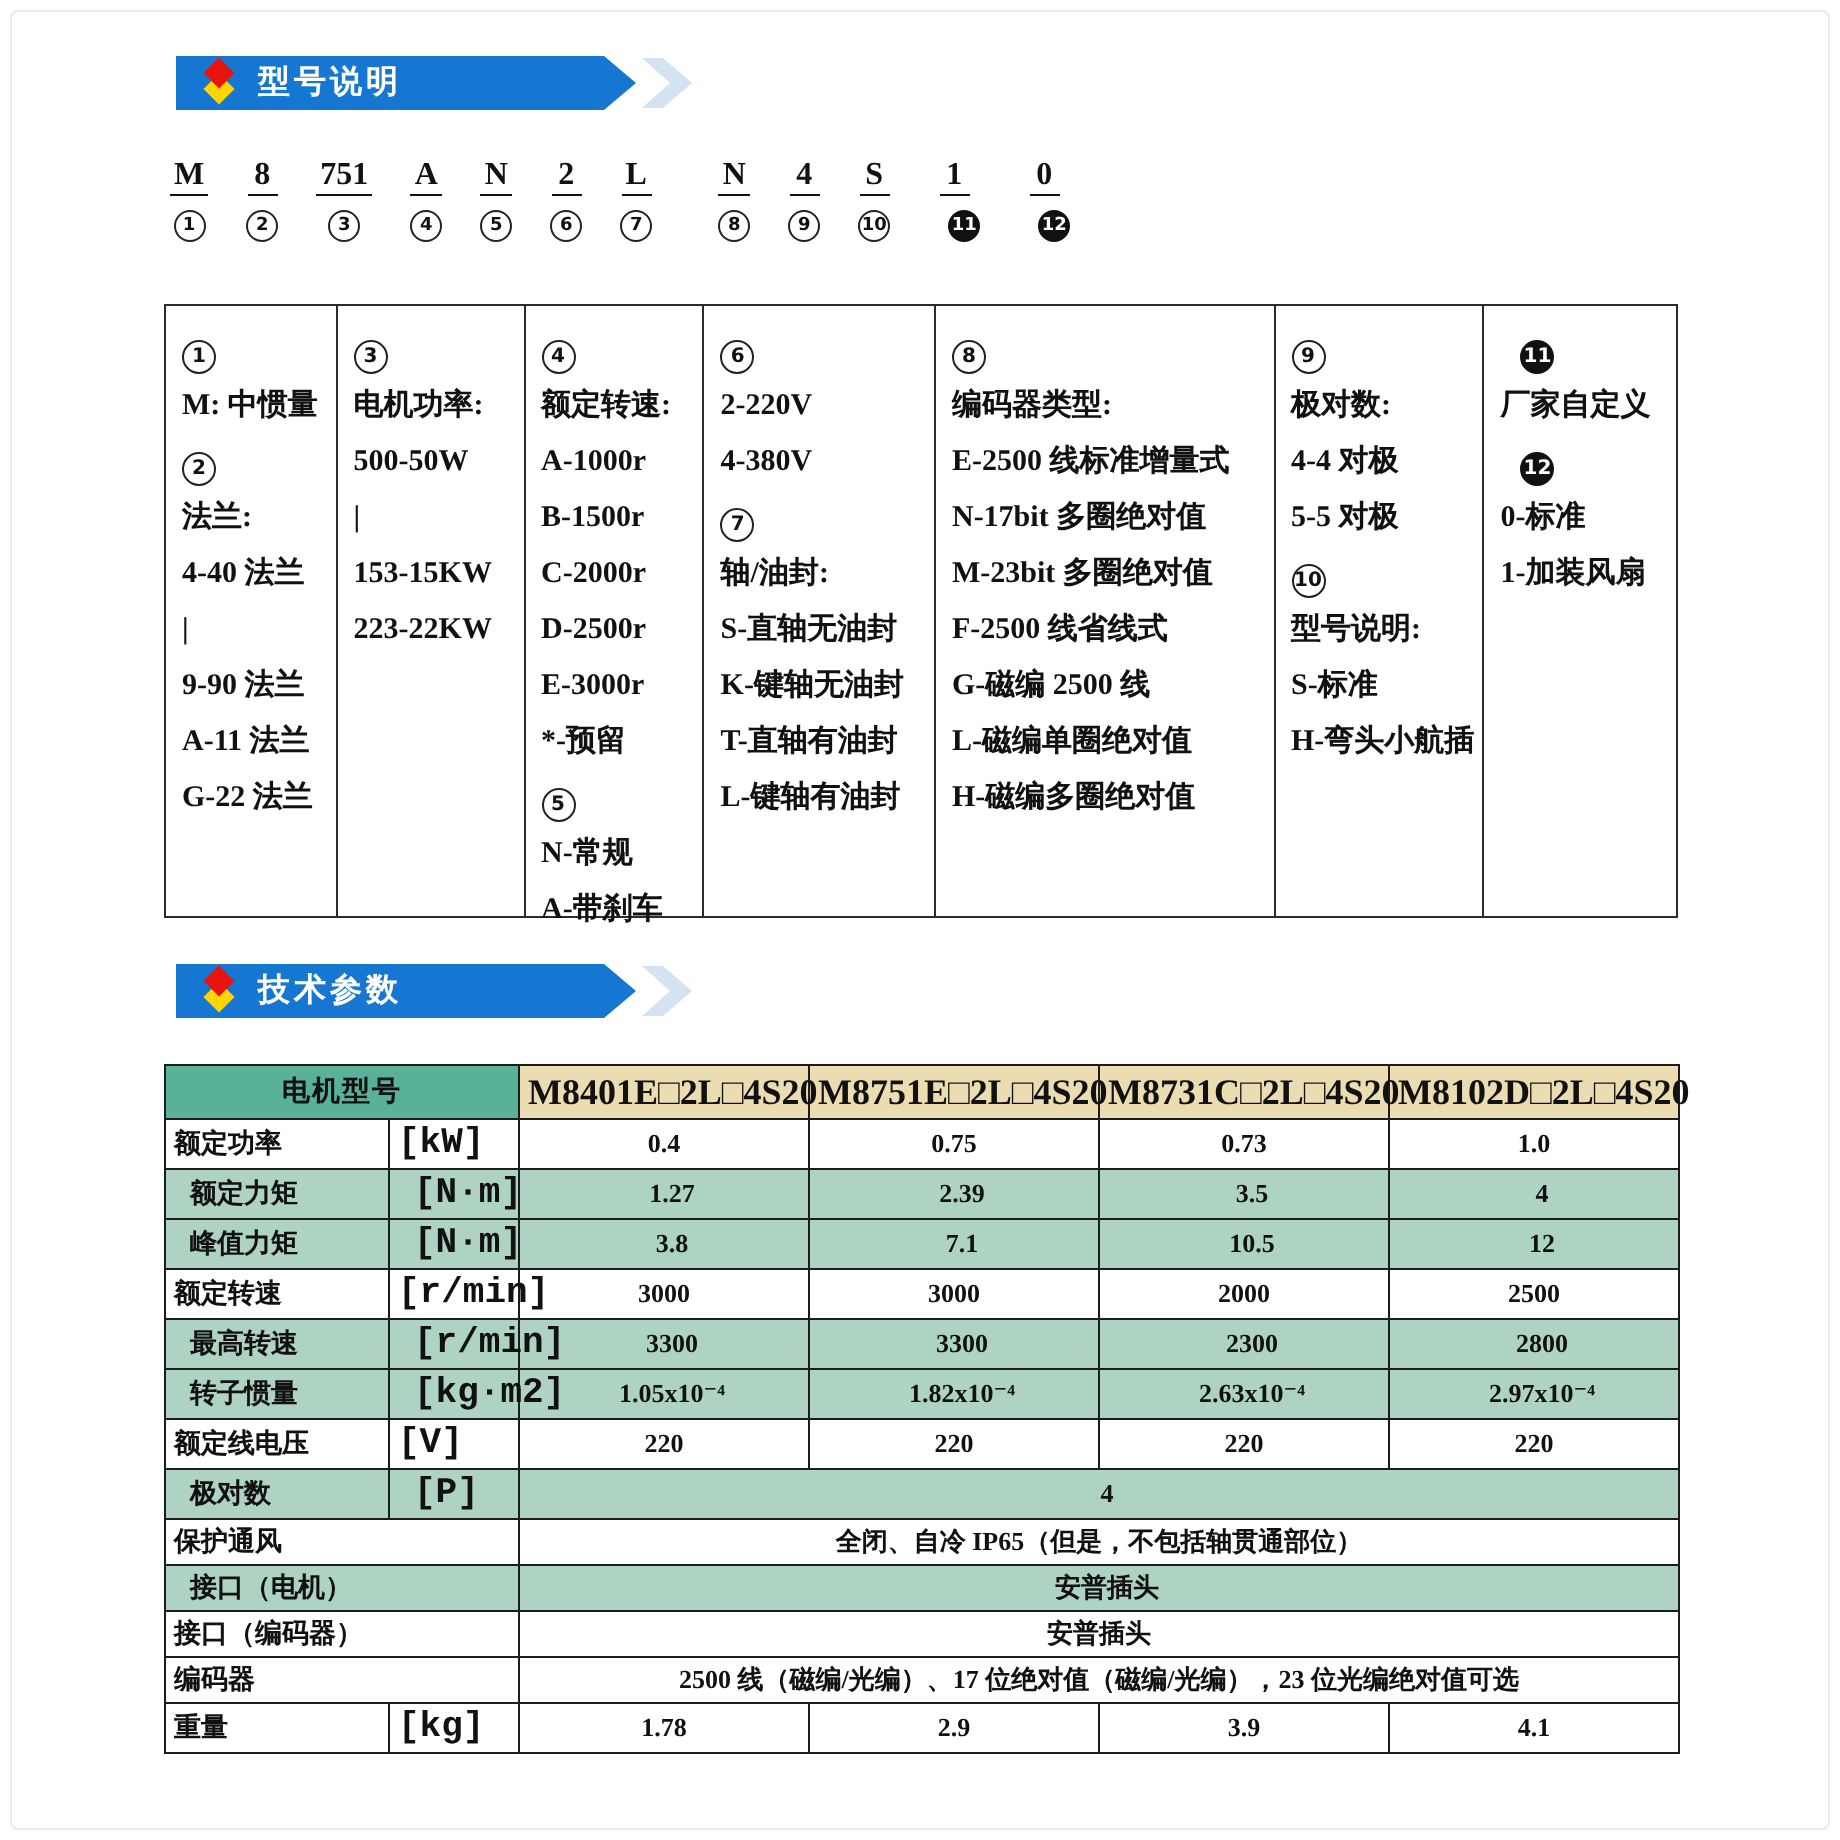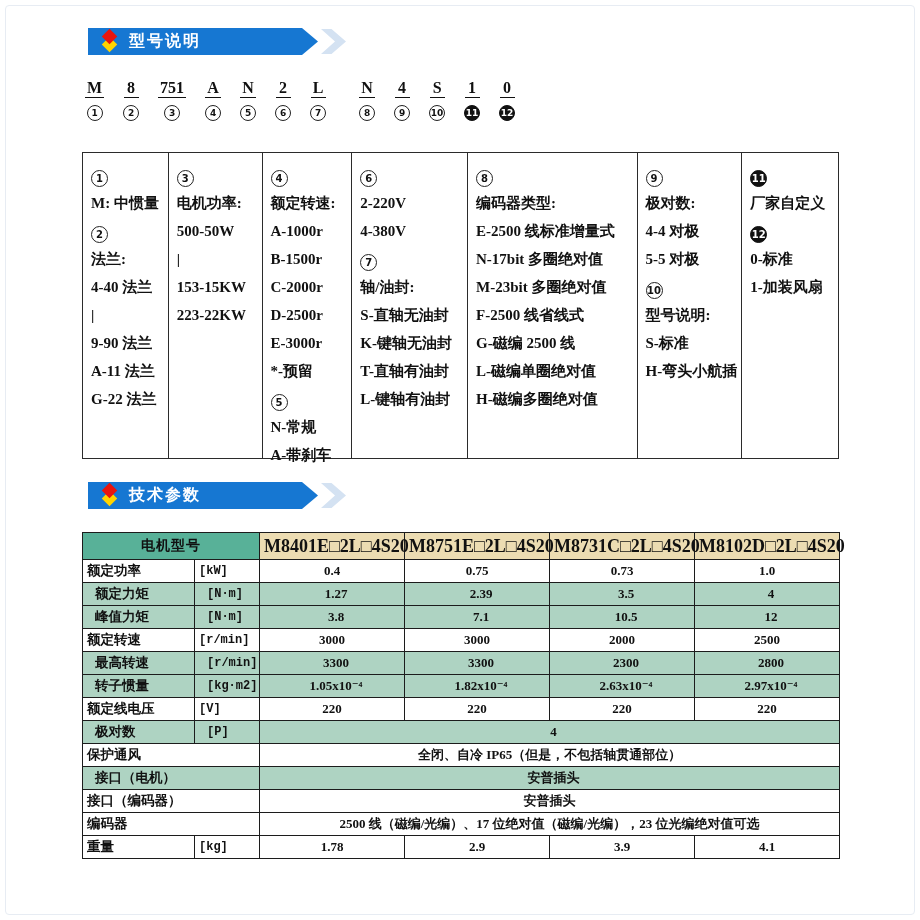--- a/index.html
+++ b/index.html
@@ -22,21 +22,21 @@
     clip-path:polygon(0 0,42% 0,100% 50%,42% 100%,0 100%,56% 50%);}
 
   
   .code-row{position:absolute;left:85px;top:80px;display:flex;gap:19px;}
   .code-item{display:flex;flex-direction:column;align-items:center;gap:7px;}
   .code-ch{font-size:16px;font-weight:bold;border-bottom:1.5px solid #111;
     padding:0 2px 1px 2px;min-width:11px;text-align:center;line-height:16px;}
   .circ{width:14px;height:14px;border:1.2px solid #222;border-radius:50%;background:#fff;
     display:inline-flex;align-items:center;justify-content:center;flex:0 0 auto;
     font:bold 9px "DejaVu Sans","Liberation Sans",sans-serif;color:#111;}
-  .circ.filled{background:#111;color:#fff;border-color:#111;}
+  .circ.filled{background:#111;color:#fff;border-color:#111;margin-left:10px;}
 
   
   .spec-table{position:absolute;left:82px;top:152px;width:757px;height:307px;
     border:1px solid #2b2b2b;display:flex;box-sizing:border-box;background:#fff;}
   .spec-col{box-sizing:border-box;border-right:1px solid #2b2b2b;padding:8px 4px 0 8px;
     font-size:15px;font-weight:bold;line-height:28px;}
   .spec-col:last-child{border-right:none;}
   .spec-line{white-space:normal;}
   .spec-line .circ{width:15px;height:15px;font-size:10px;vertical-align:-2px;}
 
@@ -44,21 +44,21 @@
   .tech-wrap{position:absolute;left:82px;top:532px;width:757px;}
   table.tech{border-collapse:collapse;width:757px;table-layout:fixed;
     font-size:13px;font-weight:bold;}
   table.tech td{border:1px solid #1c1c1c;padding:2px 4px;height:20px;
     box-sizing:border-box;background:#fff;}
   table.tech tr.hdr td{height:27px;}
   td.corner{background:#58b198 !important;text-align:center;font-size:14px;letter-spacing:1px;}
   td.model{background:#ecdcb2 !important;text-align:center;font-size:18px;}
   td.name{text-align:left;padding-left:6px;font-size:13.5px;margin-left:24px;}
   td.unit{text-align:left;padding-left:8px;font-family:"Liberation Mono","DejaVu Sans Mono",monospace;
-    font-size:12px;}
+    font-size:18px;}
   td.val{text-align:center;}
   tr.g td{background:#aed3c2;padding-left:12px;}
 </style>
 </head>
 <body>
 
 <div class="page">
   <div class="frame"></div>
 
   <div class="banner" style="top:28px;">

